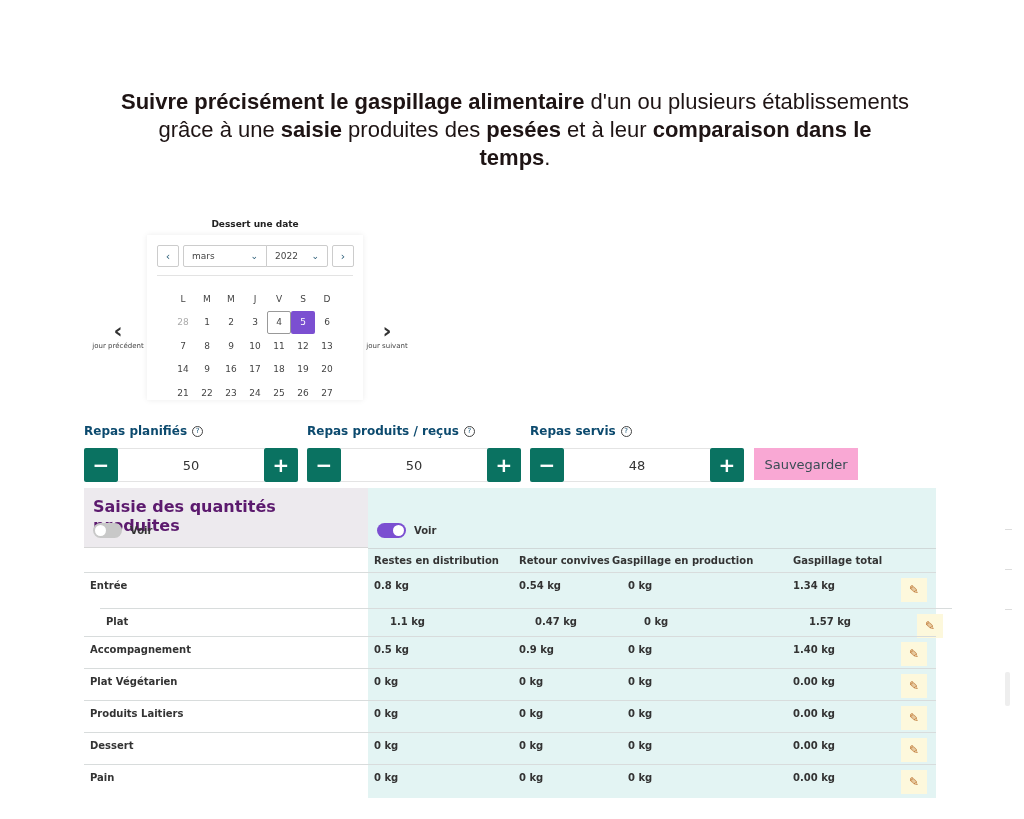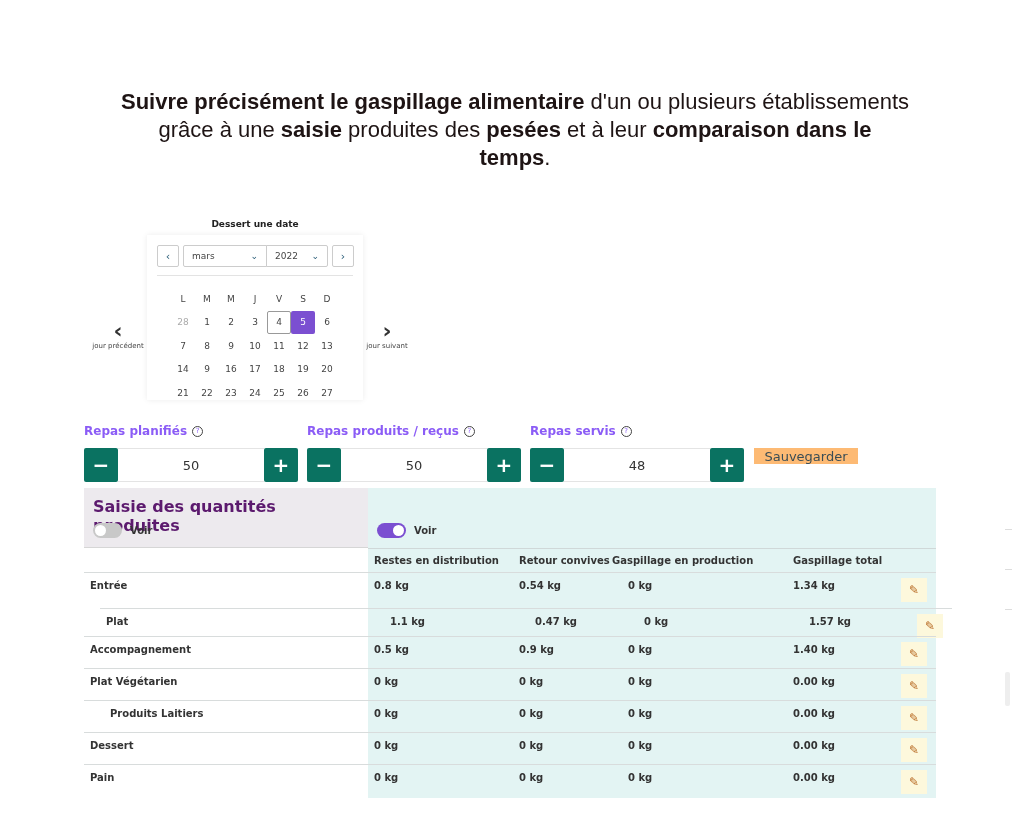--- a/index.html
+++ b/index.html
@@ -29,26 +29,26 @@
   .dp-grid .today { border: 1px solid #999; border-radius: 2px; }
   .dp-grid .sel { background: #7b4fd1; color: #fff; border-radius: 2px; }
 
   .day-nav { position: absolute; text-align: center; font-size: 7px; color: #444; }
   .day-nav .arr { font-size: 22px; font-weight: bold; color: #333; line-height: 22px; }
   .day-prev { left: 90px; top: 320px; width: 56px; }
   .day-next { left: 364px; top: 320px; width: 46px; }
 
   
   .counter { position: absolute; top: 422px; }
-  .counter-label { font-size: 12px; font-weight: bold; color: #8b5cf6; display: flex; align-items: center; gap: 5px; height: 18px; }
+  .counter-label { font-size: 12px; font-weight: bold; color: #0c4a6e; display: flex; align-items: center; gap: 5px; height: 18px; }
   .help { width: 11px; height: 11px; border: 1px solid #444; border-radius: 50%; font-size: 7px; display: inline-flex; align-items: center; justify-content: center; font-weight: normal; }
   .stepper { margin-top: 8px; display: flex; width: 214px; height: 34px; }
   .step-btn { width: 34px; height: 34px; background: #0a7261; color: #fff; display: flex; align-items: center; justify-content: center; font-size: 20px; font-weight: bold; border-radius: 2px; }
   .step-input { flex: 1; border-top: 1px solid #e4e4e4; border-bottom: 1px solid #e4e4e4; display: flex; align-items: center; justify-content: center; font-size: 13px; color: #333; background: #fff; }
-  .save-btn { position: absolute; top: 448px; left: 754px; width: 104px; height: 16px; background: #fdba74; color: #3a4d55; font-size: 13px; display: flex; align-items: center; justify-content: center; }
+  .save-btn { position: absolute; top: 448px; left: 754px; width: 104px; height: 32px; background: #f9a8d4; color: #3a4d55; font-size: 13px; display: flex; align-items: center; justify-content: center; }
 
   
   .table-wrap { position: absolute; top: 488px; left: 84px; width: 852px; height: 310px; }
   .left-head { position: absolute; left: 0; top: 0; width: 284px; height: 60px; background: #edeaee; border-bottom: 1px solid #d6d6d6; }
   .right-panel { position: absolute; left: 284px; top: 0; width: 568px; height: 310px; background: #e3f4f3; }
   .sec-title { font-size: 16px; font-weight: bold; }
   .left-head .sec-title { color: #5c1a6e; position: absolute; left: 9px; top: 9px; }
   .right-panel .sec-title { color: #2a2a2a; position: absolute; left: 9px; top: 9px; }
   .toggle-row { position: absolute; left: 9px; top: 35px; display: flex; align-items: center; gap: 8px; font-size: 10px; font-weight: bold; color: #333; }
   .toggle { width: 29px; height: 15px; border-radius: 8px; position: relative; }
@@ -219,21 +219,21 @@
       </div>
       <div class="row" style="top: 180px;">
         <div class="cell" style="left: 6px;">Plat Végétarien</div>
         <div class="cell" style="left: 290px;">0 kg</div>
         <div class="cell" style="left: 435px;">0 kg</div>
         <div class="cell" style="left: 544px;">0 kg</div>
         <div class="cell" style="left: 709px;">0.00 kg</div>
         <div class="edit-btn">✎</div>
       </div>
       <div class="row" style="top: 212px;">
-        <div class="cell" style="left: 6px; margin-left: 20px;">Produits Laitiers</div>
+        <div class="cell" style="left: 6px;">Produits Laitiers</div>
         <div class="cell" style="left: 290px;">0 kg</div>
         <div class="cell" style="left: 435px;">0 kg</div>
         <div class="cell" style="left: 544px;">0 kg</div>
         <div class="cell" style="left: 709px;">0.00 kg</div>
         <div class="edit-btn">✎</div>
       </div>
       <div class="row" style="top: 244px;">
         <div class="cell" style="left: 6px;">Dessert</div>
         <div class="cell" style="left: 290px;">0 kg</div>
         <div class="cell" style="left: 435px;">0 kg</div>

